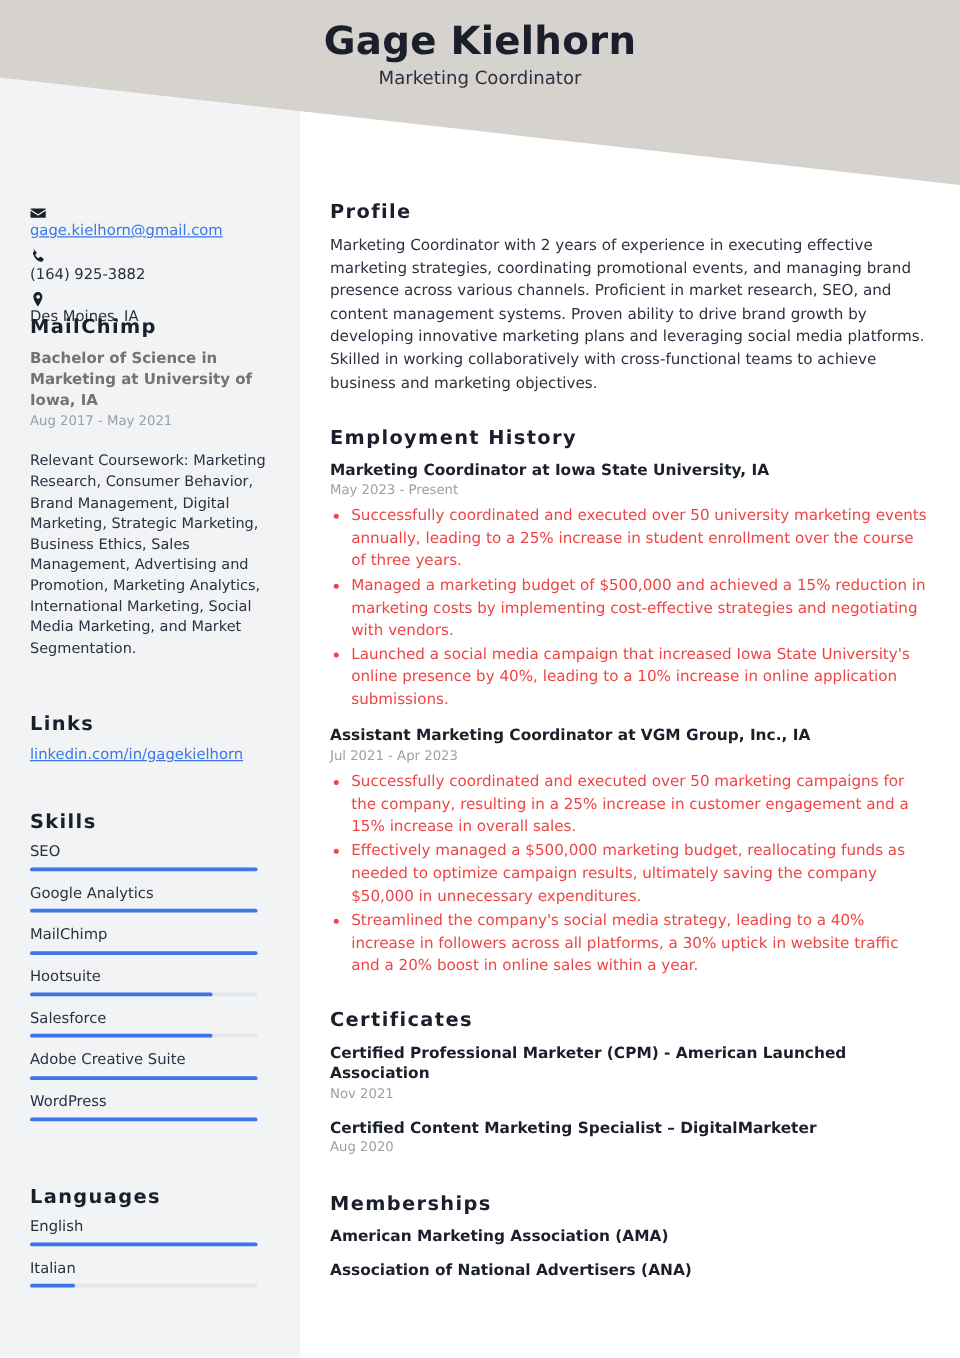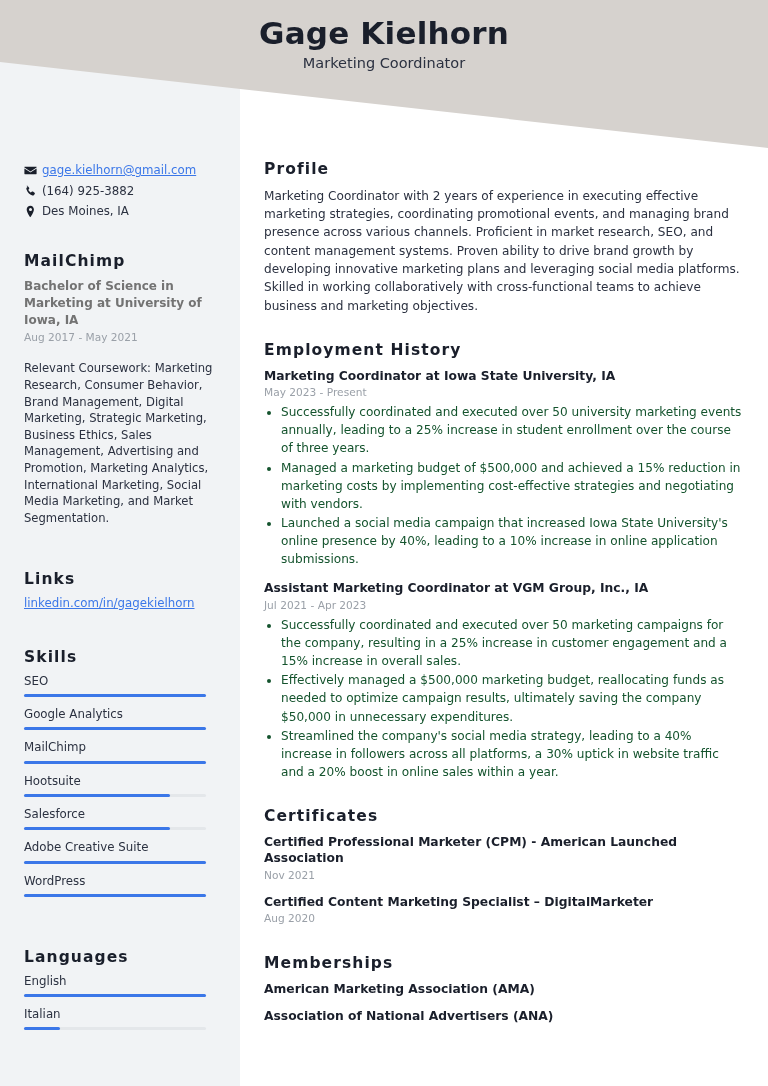--- a/index.html
+++ b/index.html
@@ -23,21 +23,21 @@
   .header-text{position:absolute;left:0;top:16px;width:768px;text-align:center;box-sizing:border-box;}
   .name{
     font-size:31px;font-weight:700;color:#1a1f2b;letter-spacing:.2px;
     line-height:1.12;margin:0;
   }
   .job-title{font-size:14.5px;color:#2b3140;margin-top:4px;line-height:1.2;}
 
   
   .sidebar{position:absolute;left:0;top:0;width:240px;height:1086px;padding:0 24px 0 24px;box-sizing:border-box;}
   .contact{position:absolute;left:24px;top:163px;width:196px;}
-  .contact-row{display:flex;align-items:flex-start;margin-bottom:6px;line-height:1.25;}
+  .contact-row{display:flex;align-items:flex-start;margin-bottom:6px;line-height:1.25;flex-direction:column;}
   .c-icon{width:18px;min-width:18px;display:flex;align-items:center;justify-content:flex-start;padding-top:1px;}
   .c-icon svg{display:block;}
   .c-text{font-size:11.8px;color:#2b3140;}
   .c-text.link{color:#3b77e8;text-decoration:underline;}
 
   .side-h{
     font-size:15.5px;font-weight:700;color:#1a1f2b;letter-spacing:1.1px;
     margin:0 0 7px 0;line-height:1.2;
   }
   .side-block{position:absolute;left:24px;width:192px;}
@@ -58,21 +58,21 @@
   .main-h{
     font-size:15.5px;font-weight:700;color:#1a1f2b;letter-spacing:1.1px;
     line-height:1.2;margin:0 0 8px 0;
   }
   .para{font-size:12.1px;color:#2b3140;line-height:1.52;margin:0;}
   .entry{margin-top:12px;}
   .entry:first-of-type{margin-top:0;}
   .entry-title{font-size:12.3px;font-weight:700;color:#1a1f2b;line-height:1.35;}
   .entry-date{font-size:10.6px;color:#9aa0a8;margin-top:2px;line-height:1.3;}
   ul.bullets{margin:3px 0 0 0;padding-left:17px;}
-  ul.bullets li{font-size:12.1px;color:#14532d;line-height:1.5;margin-bottom:1px;}
+  ul.bullets li{font-size:12.1px;color:#ef4444;line-height:1.5;margin-bottom:1px;}
   .section{margin-bottom:0;}
   .cert{margin-top:11px;}
   .cert:first-of-type{margin-top:0;}
   .cert-title{font-size:12.3px;font-weight:700;color:#1a1f2b;line-height:1.35;}
   .cert-date{font-size:10.6px;color:#9aa0a8;margin-top:2px;line-height:1.3;}
   .member{font-size:12.3px;font-weight:700;color:#1a1f2b;line-height:1.35;margin-top:11px;}
   .member:first-of-type{margin-top:0;}
 </style>
 </head>
 <body>

